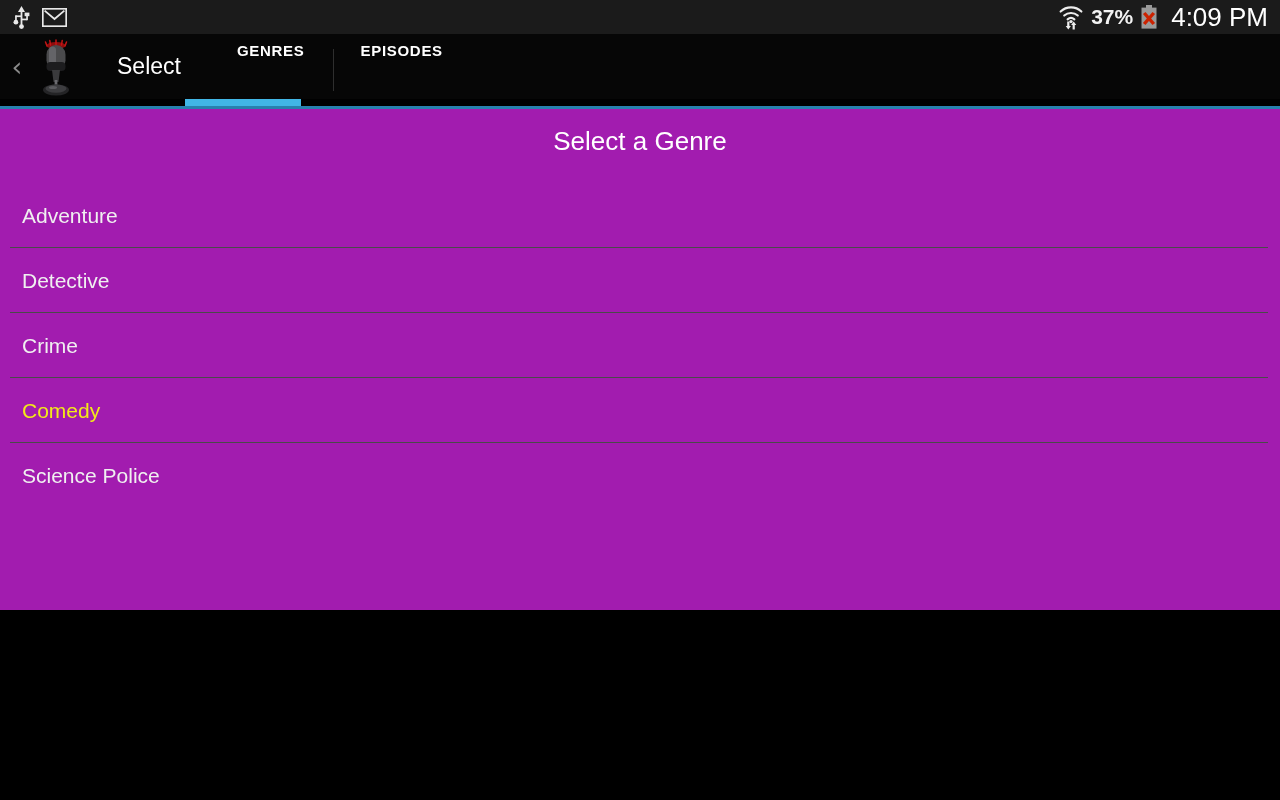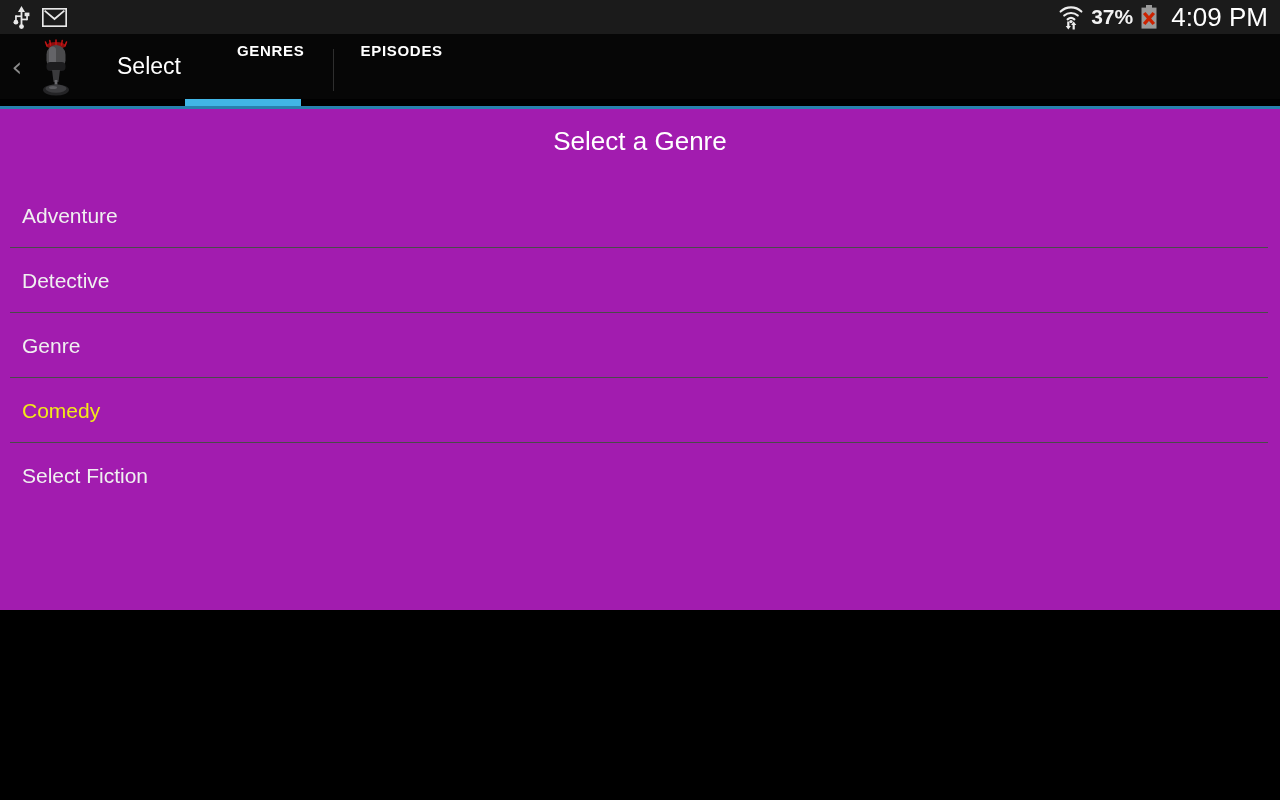--- a/index.html
+++ b/index.html
@@ -227,22 +227,22 @@
   <div id="page-title">Select a Genre</div>
 
   <ul id="genre-list">
     <li class="genre-row">
       <span class="genre-label">Adventure</span>
     </li>
     <li class="genre-row">
       <span class="genre-label">Detective</span>
     </li>
     <li class="genre-row">
-      <span class="genre-label">Genre</span>
+      <span class="genre-label">Crime</span>
     </li>
     <li class="genre-row selected">
       <span class="genre-label">Comedy</span>
     </li>
     <li class="genre-row">
-      <span class="genre-label">Select Fiction</span>
+      <span class="genre-label">Science Police</span>
     </li>
   </ul>
 </div>
 
 </body></html>

